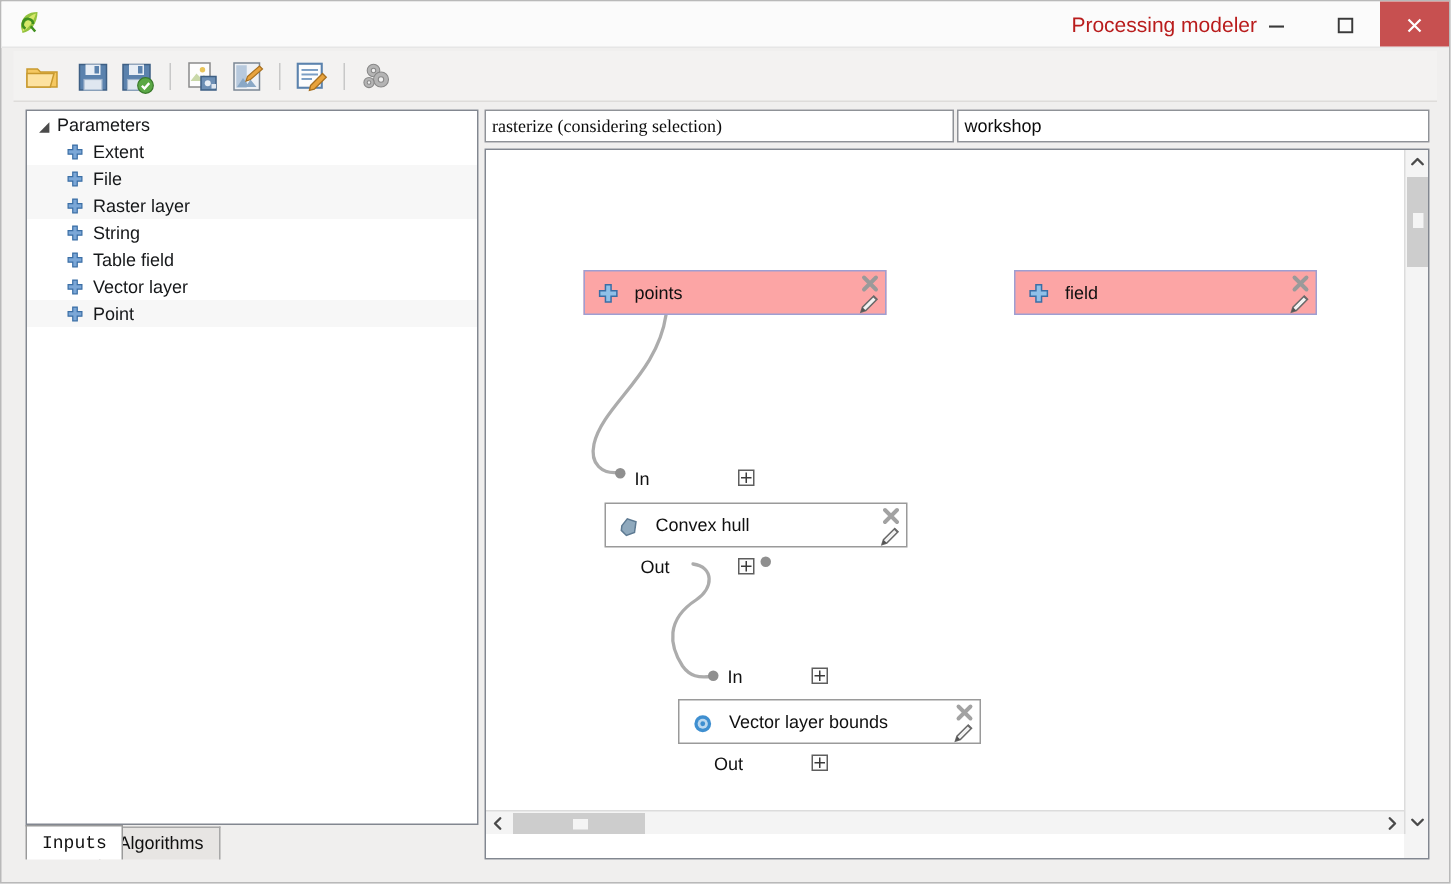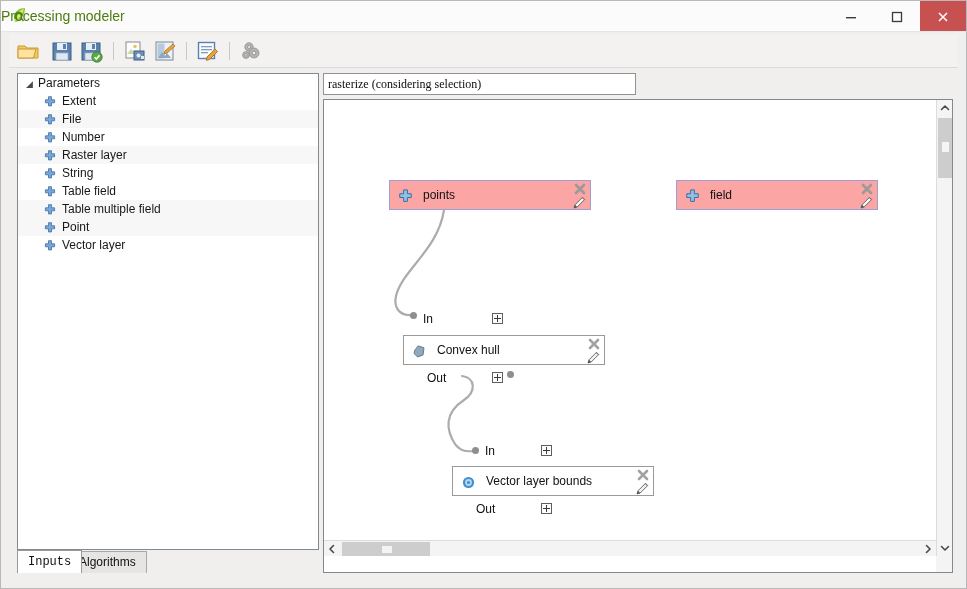--- a/index.html
+++ b/index.html
@@ -28,23 +28,23 @@
     border-bottom: 1px solid #e6e6e6;
   }
   #app-icon {
     position: absolute; left: 9px; top: 5px;
     width: 20px; height: 20px;
   }
   #title-text {
     position: absolute; left: 0; top: 0;
     width: 837px; height: 31px;
     line-height: 31px;
-    text-align: left;
+    text-align: right;
     font-size: 14px;
-    color: #4d7c0f;
+    color: #b91c1c;
   }
   .winbtn {
     position: absolute; top: 0;
     height: 30px;
     background: transparent;
     border: none;
     cursor: default;
   }
   #btn-min  { right: 92px; width: 46px; }
   #btn-max  { right: 46px; width: 46px; }
@@ -423,96 +423,81 @@
 
       <div class="tree-row alt tree-child">
         <span class="plusicon">
           <svg width="12" height="12" viewBox="0 0 12 12">
               <path d="M4.5 0.7 h3 v3.1 h3.1 v3 h-3.1 v3.1 h-3 v-3.1 h-3.1 v-3 h3.1 z" fill="#7ba7d7" stroke="#3a6ea5" stroke-width="0.8"></path>
             </svg>
         </span>
         <span>File</span>
       </div>
 
+
+      <div class="tree-row alt tree-child">
+        <span class="plusicon">
+          <svg width="12" height="12" viewBox="0 0 12 12">
+              <path d="M4.5 0.7 h3 v3.1 h3.1 v3 h-3.1 v3.1 h-3 v-3.1 h-3.1 v-3 h3.1 z" fill="#7ba7d7" stroke="#3a6ea5" stroke-width="0.8"></path>
+            </svg>
+        </span>
+        <span>Raster layer</span>
+      </div>
+
       <div class="tree-row tree-child">
         <span class="plusicon">
           <svg width="12" height="12" viewBox="0 0 12 12">
               <path d="M4.5 0.7 h3 v3.1 h3.1 v3 h-3.1 v3.1 h-3 v-3.1 h-3.1 v-3 h3.1 z" fill="#7ba7d7" stroke="#3a6ea5" stroke-width="0.8"></path>
             </svg>
         </span>
-        <span>Number</span>
+        <span>String</span>
+      </div>
+
+
+      <div class="tree-row tree-child">
+        <span class="plusicon">
+          <svg width="12" height="12" viewBox="0 0 12 12">
+              <path d="M4.5 0.7 h3 v3.1 h3.1 v3 h-3.1 v3.1 h-3 v-3.1 h-3.1 v-3 h3.1 z" fill="#7ba7d7" stroke="#3a6ea5" stroke-width="0.8"></path>
+            </svg>
+        </span>
+        <span>Table field</span>
+      </div>
+
+
+      <div class="tree-row tree-child">
+        <span class="plusicon">
+          <svg width="12" height="12" viewBox="0 0 12 12">
+              <path d="M4.5 0.7 h3 v3.1 h3.1 v3 h-3.1 v3.1 h-3 v-3.1 h-3.1 v-3 h3.1 z" fill="#7ba7d7" stroke="#3a6ea5" stroke-width="0.8"></path>
+            </svg>
+        </span>
+        <span>Vector layer</span>
       </div>
 
       <div class="tree-row alt tree-child">
         <span class="plusicon">
           <svg width="12" height="12" viewBox="0 0 12 12">
               <path d="M4.5 0.7 h3 v3.1 h3.1 v3 h-3.1 v3.1 h-3 v-3.1 h-3.1 v-3 h3.1 z" fill="#7ba7d7" stroke="#3a6ea5" stroke-width="0.8"></path>
             </svg>
         </span>
-        <span>Raster layer</span>
-      </div>
-
-      <div class="tree-row tree-child">
-        <span class="plusicon">
-          <svg width="12" height="12" viewBox="0 0 12 12">
-              <path d="M4.5 0.7 h3 v3.1 h3.1 v3 h-3.1 v3.1 h-3 v-3.1 h-3.1 v-3 h3.1 z" fill="#7ba7d7" stroke="#3a6ea5" stroke-width="0.8"></path>
-            </svg>
-        </span>
-        <span>String</span>
-      </div>
-
-
-      <div class="tree-row tree-child">
-        <span class="plusicon">
-          <svg width="12" height="12" viewBox="0 0 12 12">
-              <path d="M4.5 0.7 h3 v3.1 h3.1 v3 h-3.1 v3.1 h-3 v-3.1 h-3.1 v-3 h3.1 z" fill="#7ba7d7" stroke="#3a6ea5" stroke-width="0.8"></path>
-            </svg>
-        </span>
-        <span>Table field</span>
-      </div>
-
-      <div class="tree-row alt tree-child">
-        <span class="plusicon">
-          <svg width="12" height="12" viewBox="0 0 12 12">
-              <path d="M4.5 0.7 h3 v3.1 h3.1 v3 h-3.1 v3.1 h-3 v-3.1 h-3.1 v-3 h3.1 z" fill="#7ba7d7" stroke="#3a6ea5" stroke-width="0.8"></path>
-            </svg>
-        </span>
-        <span>Table multiple field</span>
-      </div>
-
-      <div class="tree-row alt tree-child">
-        <span class="plusicon">
-          <svg width="12" height="12" viewBox="0 0 12 12">
-              <path d="M4.5 0.7 h3 v3.1 h3.1 v3 h-3.1 v3.1 h-3 v-3.1 h-3.1 v-3 h3.1 z" fill="#7ba7d7" stroke="#3a6ea5" stroke-width="0.8"></path>
-            </svg>
-        </span>
         <span>Point</span>
-      </div>
-
-      <div class="tree-row tree-child">
-        <span class="plusicon">
-          <svg width="12" height="12" viewBox="0 0 12 12">
-              <path d="M4.5 0.7 h3 v3.1 h3.1 v3 h-3.1 v3.1 h-3 v-3.1 h-3.1 v-3 h3.1 z" fill="#7ba7d7" stroke="#3a6ea5" stroke-width="0.8"></path>
-            </svg>
-        </span>
-        <span>Vector layer</span>
       </div>
 
     </div>
   </div>
 
   <div id="tabs">
     <div class="tab active" id="tab-inputs">Inputs</div>
     <div class="tab" id="tab-algorithms">Algorithms</div>
   </div>
 
   <div id="right-area">
 
     <div class="modelfield" id="field-name" title="Enter model name here">rasterize (considering selection)</div>
 
+    <div class="modelfield" id="field-group" title="Enter group name here">workshop</div>
 
     <div id="canvas-frame">
       <div id="canvas">
 
         <svg id="links" width="612" height="456">
 
           <path d="M120 110 C114 150, 78 170, 72 196 C69 210, 78 216, 88 215" fill="none" stroke="#acacac" stroke-width="2.2" stroke-linecap="round"></path>
 
           <path d="M138 276 C152 278, 152 292, 140 300 C120 313, 122 330, 131 344 C136 351, 142 352, 150 351" fill="none" stroke="#acacac" stroke-width="2.2" stroke-linecap="round"></path>
         </svg>

